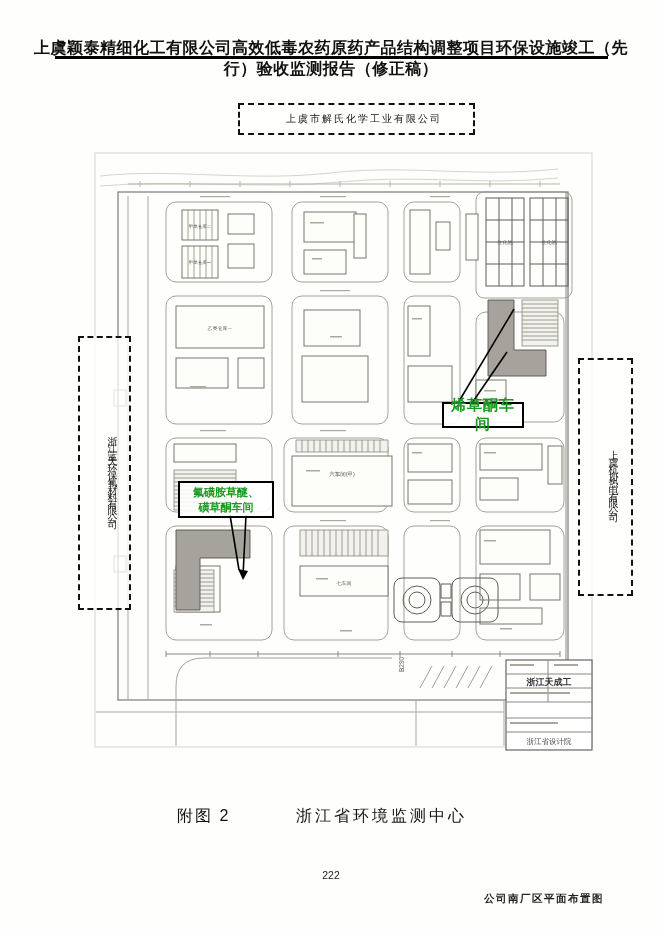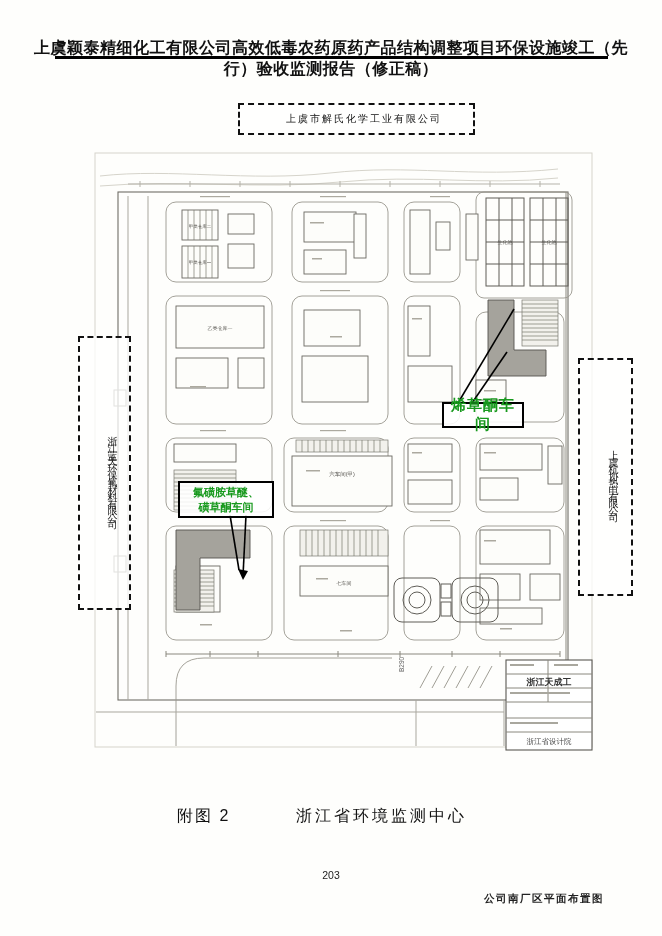--- a/index.html
+++ b/index.html
@@ -241,16 +241,16 @@
   <div class="glabel glabel-left">
     <span>氟磺胺草醚、</span>
     <span>磺草酮车间</span>
   </div>
 
   <div class="caption">
     <span class="fig-no">附图 2</span>
     <span class="fig-title">浙江省环境监测中心</span>
   </div>
 
-  <div class="footer-page">203</div>
+  <div class="footer-page">222</div>
   <div class="footer-org">公司南厂区平面布置图</div>
 
 </div>
 
 </body></html>

